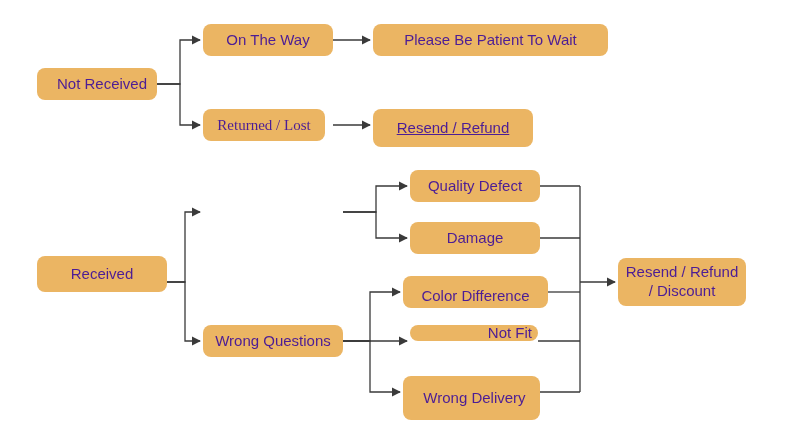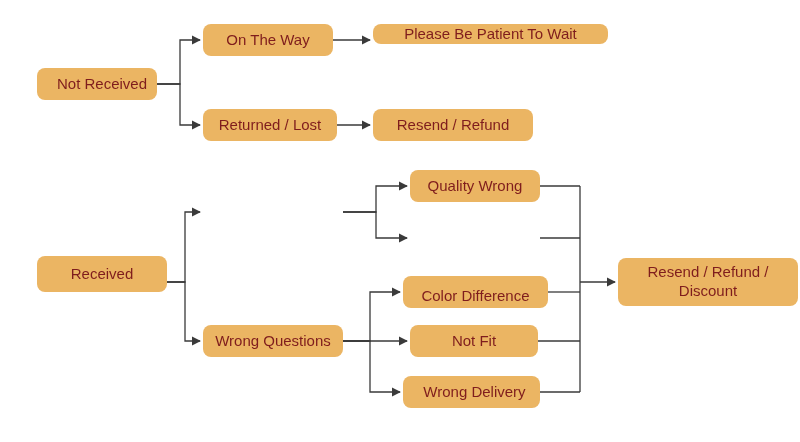--- a/index.html
+++ b/index.html
@@ -9,44 +9,44 @@
     background:#ffffff;
     font-family:"Liberation Sans", sans-serif;
     overflow:hidden;
   }
   .connectors{
     position:absolute;left:0;top:0;width:800px;height:442px;
   }
   .node{
     position:absolute;
     background:#EBB563;
-    color:#7f1d1d;
+    color:#4c1d95;
     border-radius:8px;
     display:flex;align-items:center;justify-content:center;
     text-align:center;
     font-size:15px;
     line-height:1.25;
     box-sizing:border-box;
     padding:2px 6px;
   }
   
   #n-not-received        {left:37px;  top:68px;  width:120px; height:32px;padding-left:16px;}
   #n-on-the-way          {left:203px; top:24px;  width:130px; height:32px;}
-  #n-please-be-patient   {left:373px; top:24px;  width:235px; height:20px;}
-  #n-returned-lost       {left:203px; top:109px; width:134px; height:32px;}
-  #n-resend-refund       {left:373px; top:109px; width:160px; height:32px;}
+  #n-please-be-patient   {left:373px; top:24px;  width:235px; height:32px;}
+  #n-returned-lost       {left:203px; top:109px; width:122px; height:32px;font-family:Liberation Serif, serif;}
+  #n-resend-refund       {left:373px; top:109px; width:160px; height:38px;text-decoration:underline;}
   #n-received            {left:37px;  top:256px; width:130px; height:36px;align-items:center;}
   #n-quality-problems    {left:203px; top:196px; width:140px; height:32px;}
   #n-quality-defect      {left:410px; top:170px; width:130px; height:32px;}
   #n-damage              {left:410px; top:222px; width:130px; height:32px;}
   #n-other-questions     {left:203px; top:325px; width:140px; height:32px;}
   #n-color-difference    {left:403px; top:276px; width:145px; height:32px;align-items:flex-end;}
-  #n-not-fit             {left:410px; top:325px; width:128px; height:32px;}
-  #n-wrong-delivery      {left:403px; top:376px; width:137px; height:32px;padding-left:12px;}
-  #n-resend-refund-discount{left:618px; top:258px; width:180px; height:48px;}
+  #n-not-fit             {left:410px; top:325px; width:128px; height:16px;justify-content:flex-end;}
+  #n-wrong-delivery      {left:403px; top:376px; width:137px; height:44px;padding-left:12px;}
+  #n-resend-refund-discount{left:618px; top:258px; width:128px; height:48px;}
 </style>
 </head>
 <body>
 
 <div class="stage">
 
   <svg class="connectors" width="800" height="442" viewBox="0 0 800 442" fill="none" stroke="#3A3A3A" stroke-width="1.3">
     <defs>
       <marker id="arrow" viewBox="0 0 10 10" refX="9" refY="5" markerWidth="7" markerHeight="7" orient="auto-start-reverse">
         <path d="M0,0 L10,5 L0,10 z" fill="#3A3A3A" stroke="none"></path>
@@ -96,23 +96,26 @@
   <div class="node" id="n-resend-refund">
     <span>Resend / Refund</span>
   </div>
 
   <div class="node" id="n-received">
     <span>Received</span>
   </div>
 
 
   <div class="node" id="n-quality-defect">
-    <span>Quality Wrong</span>
+    <span>Quality Defect</span>
   </div>
 
+  <div class="node" id="n-damage">
+    <span>Damage</span>
+  </div>
 
   <div class="node" id="n-other-questions">
     <span>Wrong Questions</span>
   </div>
 
   <div class="node" id="n-color-difference">
     <span>Color Difference</span>
   </div>
 
   <div class="node" id="n-not-fit">

